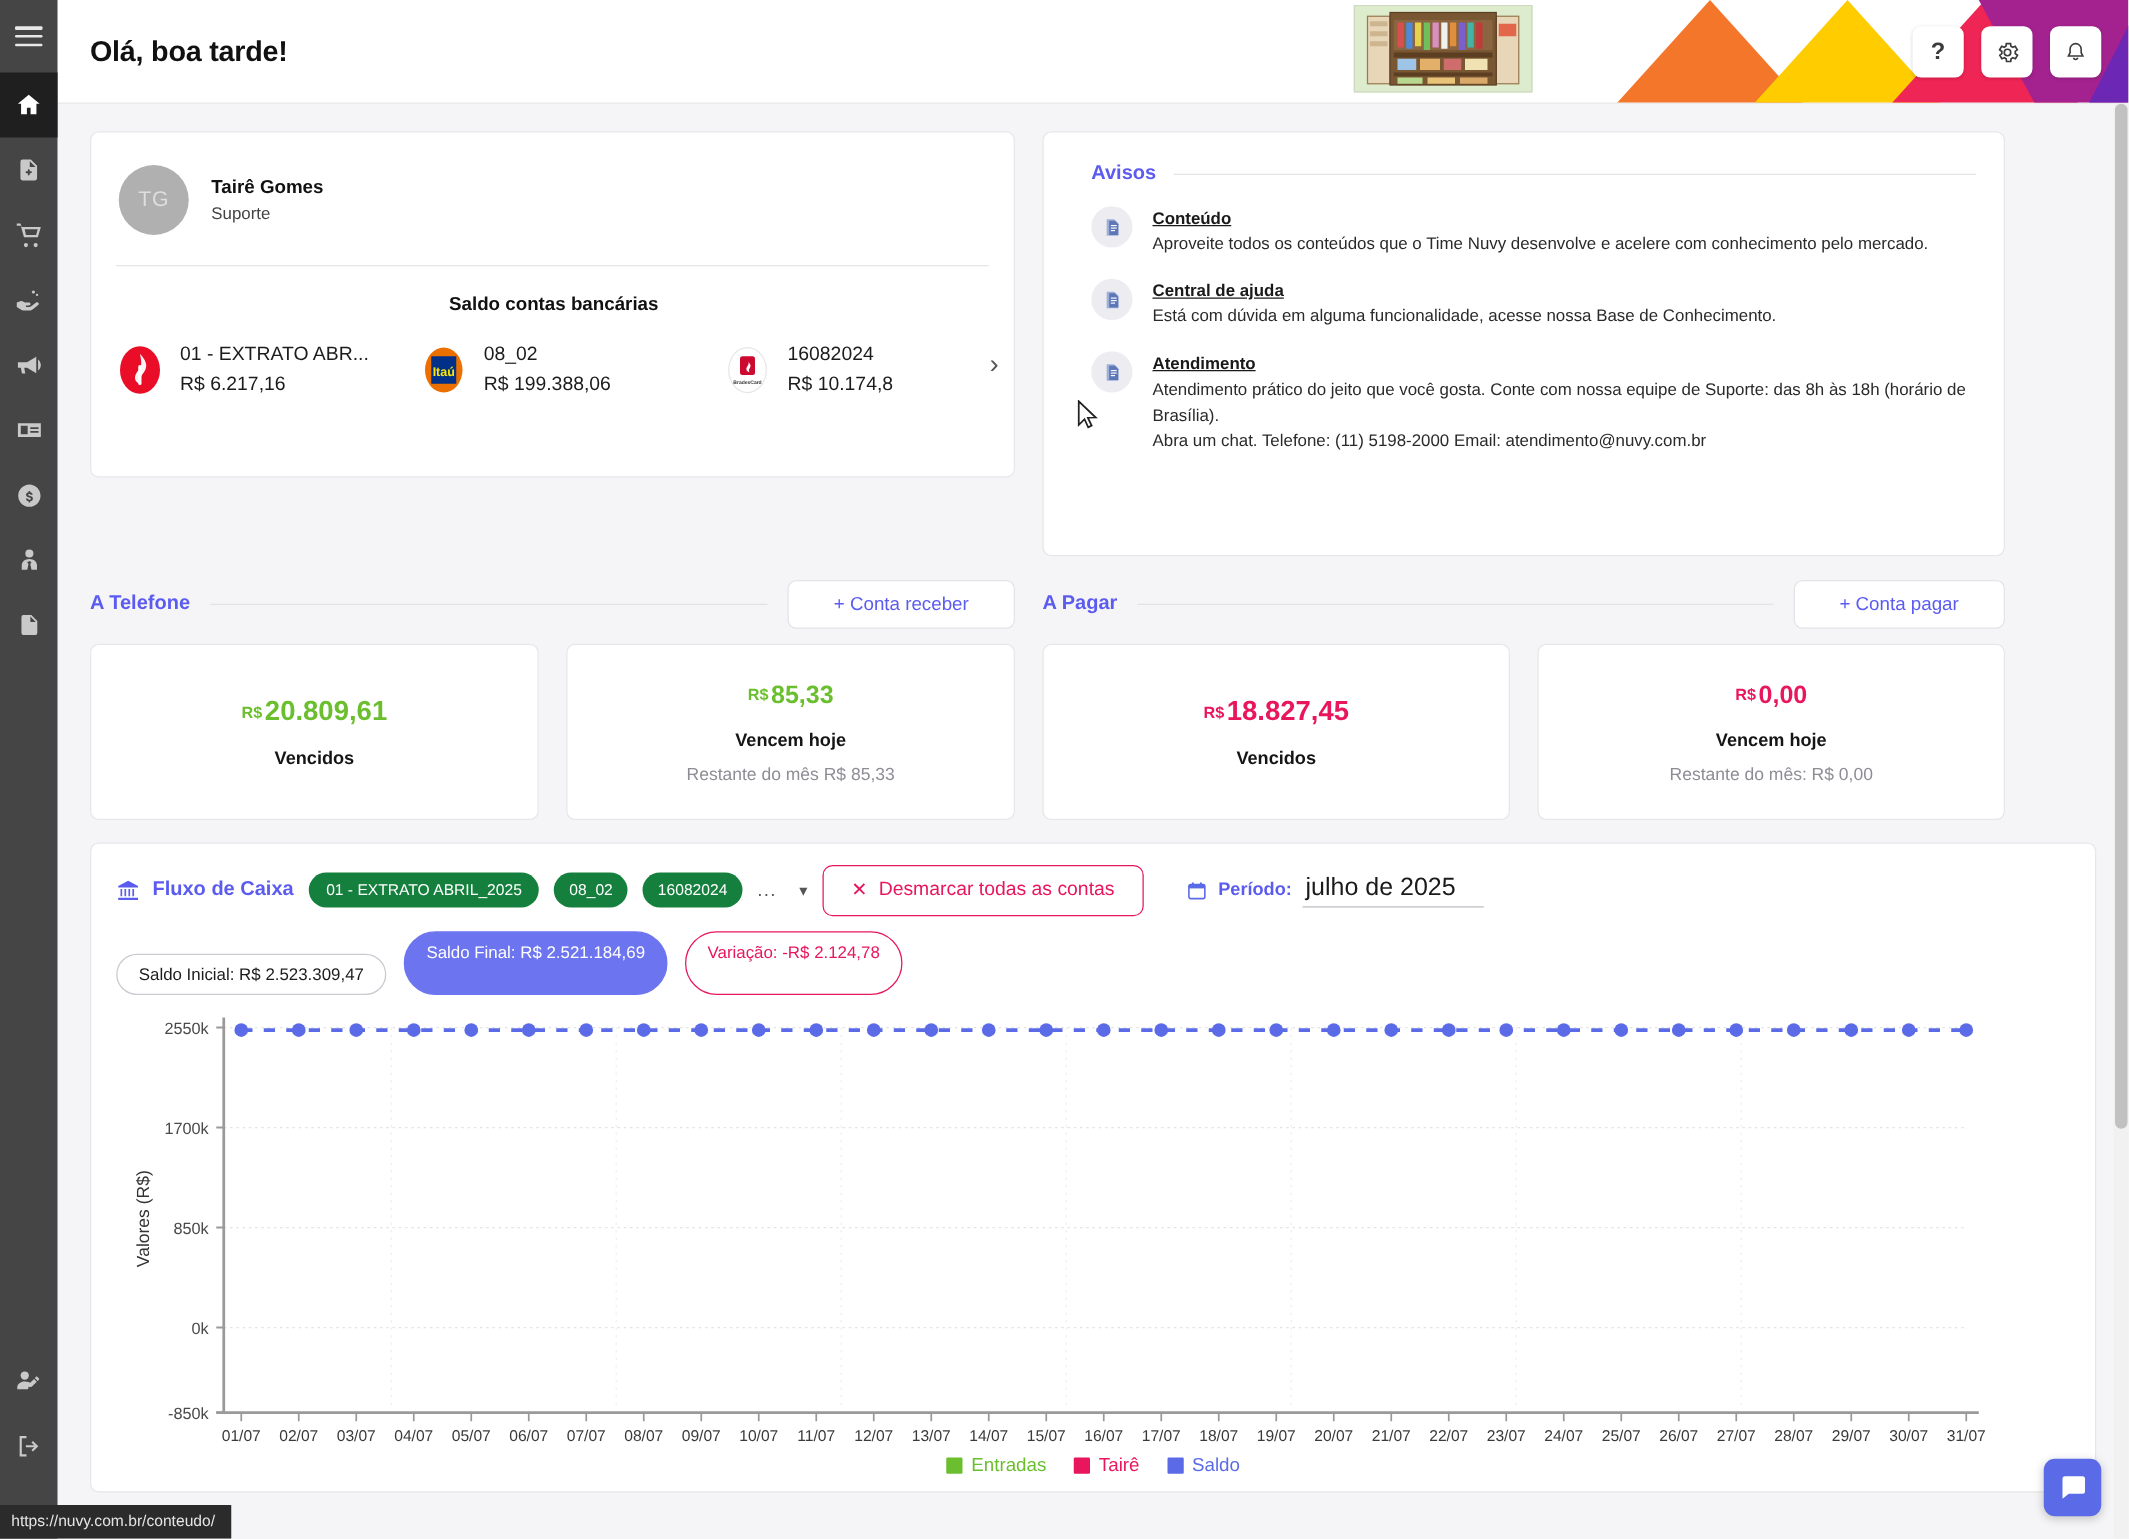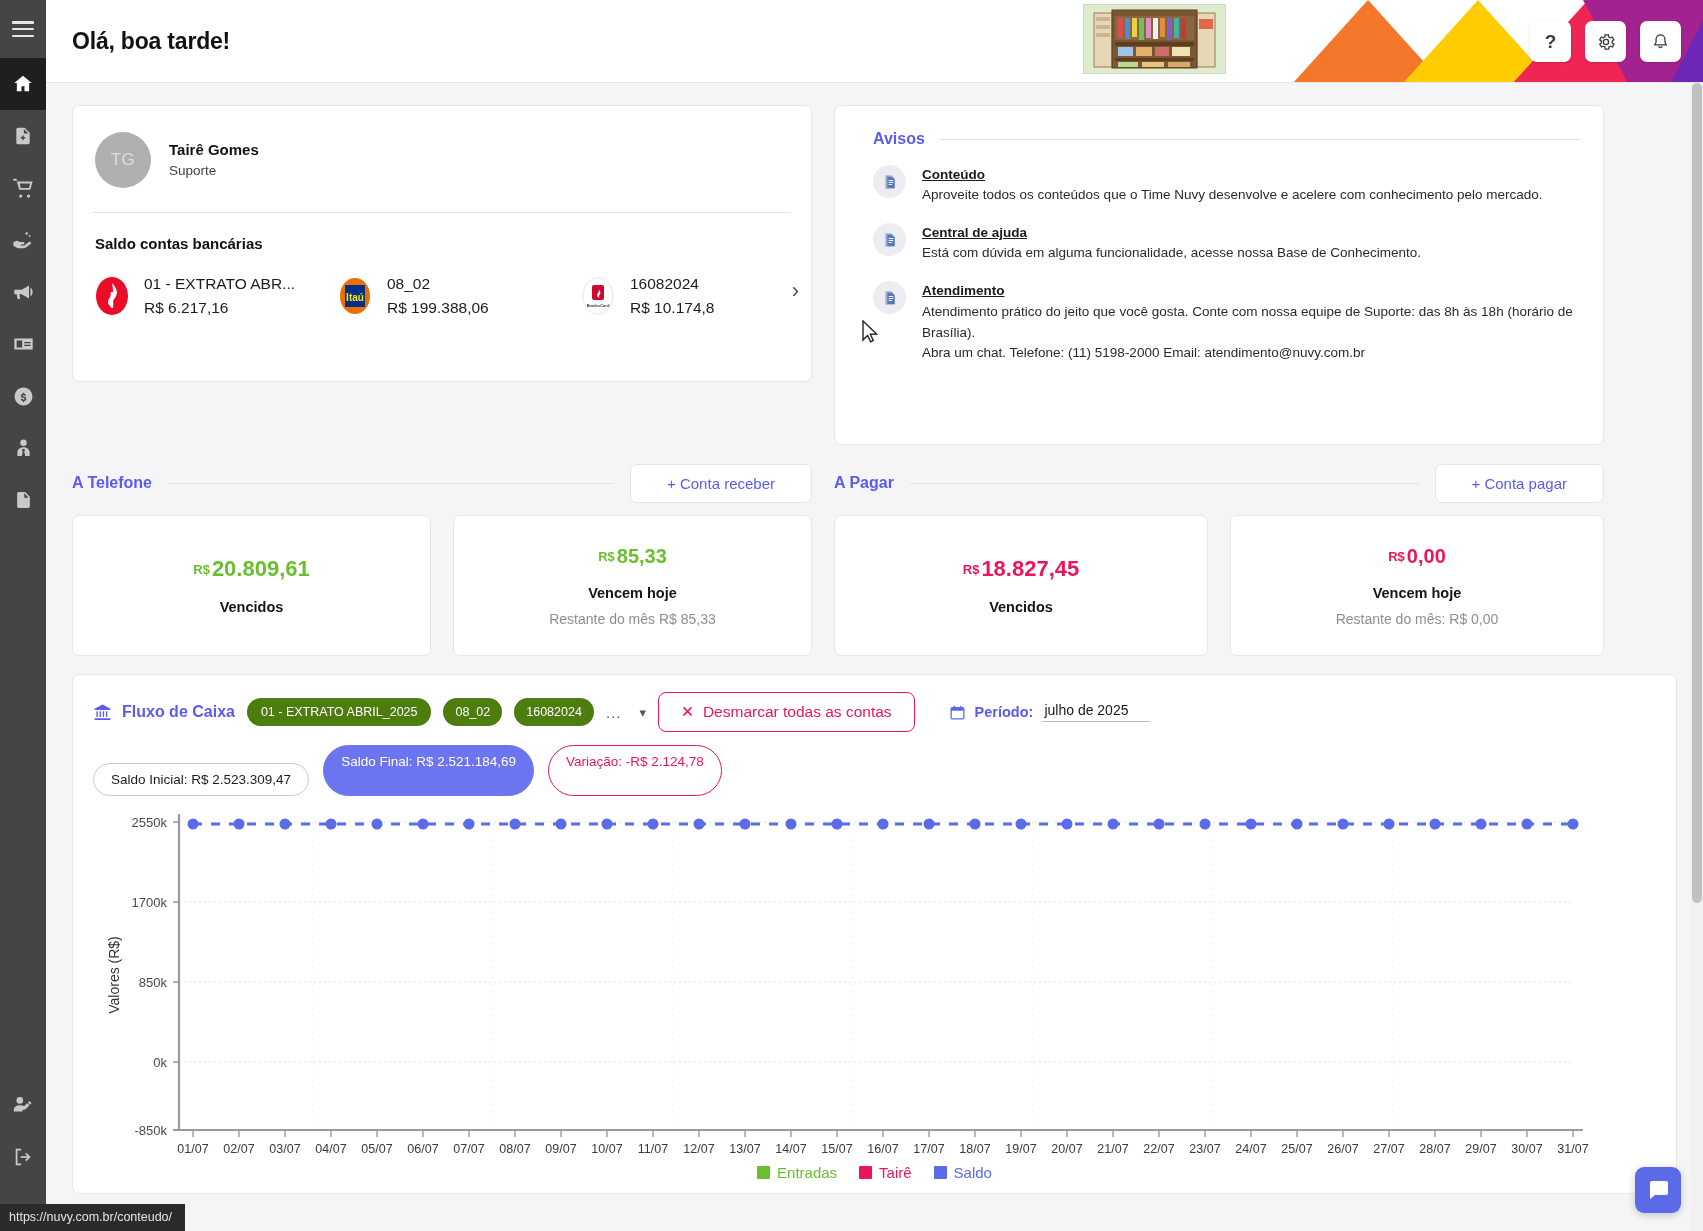--- a/index.html
+++ b/index.html
@@ -67,21 +67,21 @@
   .profile-card { width: 740px; height: 277px; padding: 26px 20px 0 20px; }
   .profile-top { display: flex; align-items: center; gap: 18px; padding: 0 0 0 2px; }
   .avatar {
     width: 56px; height: 56px; border-radius: 50%; background: #b0b0b0;
     color: #dedede; display: flex; align-items: center; justify-content: center;
     font-size: 17px; letter-spacing: .5px;
   }
   .pname { font-size: 15px; font-weight: bold; color: #111; line-height: 1.45; }
   .prole { font-size: 13.5px; color: #444; line-height: 1.5; }
   .divider { height: 1px; background: #e4e4e7; margin: 24px 0 0 0; }
-  .saldo-title { font-size: 15px; font-weight: bold; color: #111; margin: 22px 0 0 2px; }
+  .saldo-title { font-size: 15px; font-weight: bold; color: #111; margin: 22px 0 0 2px; text-align: center; }
   .banks { display: flex; align-items: center; margin-top: 20px; position: relative; }
   .bank { display: flex; align-items: center; gap: 13px; width: 243px; }
   .bank-logo { width: 38px; height: 42px; flex: 0 0 38px; display: flex; align-items: center; justify-content: center; }
   .bank-name { font-size: 15.5px; color: #1c1c1c; line-height: 1.55; white-space: nowrap; }
   .bank-val { font-size: 15.5px; color: #1c1c1c; line-height: 1.55; white-space: nowrap; }
   .bank-clip { width: 120px; overflow: hidden; }
   .bank-next { position: absolute; right: -8px; top: 6px; font-size: 22px; color: #555; cursor: pointer; }
 
   
   .avisos-card { width: 770px; height: 340px; padding: 24px 22px 0 38px; }
@@ -113,31 +113,31 @@
   .kpi-lab { font-size: 14.5px; font-weight: bold; color: #151515; margin-top: 17px; }
   .kpi-sub { font-size: 14px; color: #8d8d95; margin-top: 10px; }
   .green { color: #6bbf2f; }
   .red { color: #e8175d; }
 
   
   .flux-card { margin: 18px 26px 0 26px; background: #fff; border: 1px solid #e7e7ea; border-radius: 7px;
                padding: 18px 20px 10px 20px; height: 520px; }
   .flux-bar { display: flex; align-items: center; gap: 12px; height: 38px; }
   .flux-title { display: flex; align-items: center; gap: 10px; color: #5b5bf0; font-size: 16px; font-weight: bold; }
-  .chip { background: #4d7c0f; color: #fff; font-size: 12.5px; border-radius: 30px; padding: 7px 14px; white-space: nowrap; cursor: pointer; }
+  .chip { background: #15803d; color: #fff; font-size: 12.5px; border-radius: 30px; padding: 7px 14px; white-space: nowrap; cursor: pointer; }
   .chip.sm { padding: 7px 12px; }
   .dots3 { color: #555; font-size: 15px; letter-spacing: 1px; }
   .caret { color: #555; font-size: 13px; margin-left: 6px; cursor: pointer; }
   .desmarcar {
     border: 1px solid #e8175d; color: #e8175d; background: #fff; border-radius: 8px;
     font-size: 15.5px; padding: 10px 22px; display: flex; align-items: center; gap: 9px; cursor: pointer; white-space: nowrap;
   }
   .periodo-wrap { display: flex; align-items: center; gap: 9px; margin-left: 22px; }
   .periodo-lab { color: #5b5bf0; font-size: 14.5px; font-weight: bold; }
-  .periodo-val { font-size: 14px; color: #1a1a1a; border-bottom: 1px solid #bdbdc4; padding: 0 22px 3px 2px; cursor: pointer; }
+  .periodo-val { font-size: 20px; color: #1a1a1a; border-bottom: 1px solid #bdbdc4; padding: 0 22px 3px 2px; cursor: pointer; }
   .badge-row { display: flex; gap: 14px; margin-top: 14px; }
   .badge { border-radius: 30px; font-size: 13.5px; padding: 8px 17px; white-space: nowrap; }
   .badge.outline-gray { border: 1px solid #c9c9d0; color: #1c1c1c; background: #fff; margin-top: 18px; }
   .badge.solid-blue { background: #6c74ef; color: #fff; border: 1px solid #6c74ef; }
   .badge.outline-red { border: 1px solid #e8175d; color: #e8175d; background: #fff; }
 
   .chart-area { position: relative; margin-top: 14px; height: 400px; }
   .chart-svg { display: block; }
   .legend { display: flex; align-items: center; justify-content: center; gap: 22px; margin-top: 4px; }
   .leg { display: flex; align-items: center; gap: 7px; font-size: 15px; }

